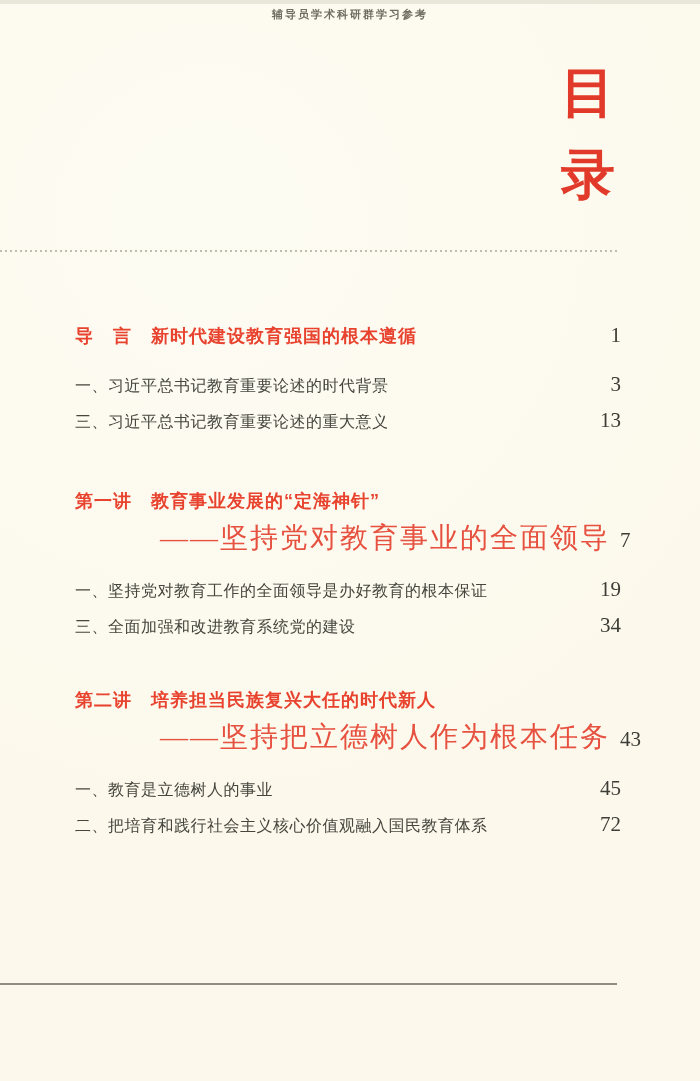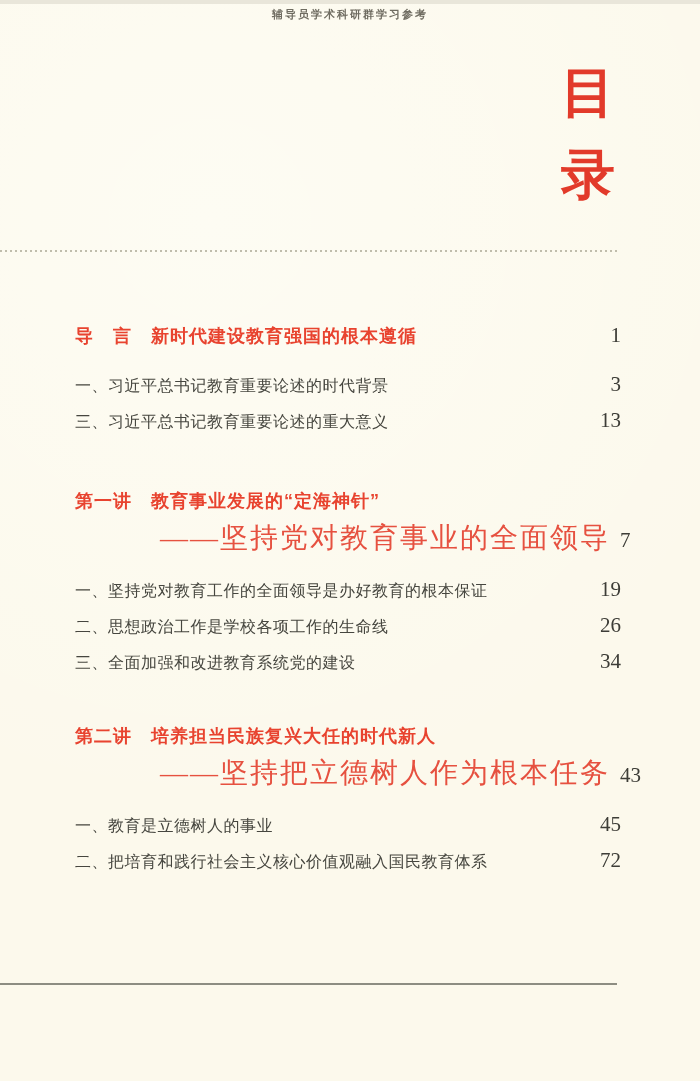--- a/index.html
+++ b/index.html
@@ -144,24 +144,20 @@
       <div class="row sub-row">
         <span class="sub-label">——坚持党对教育事业的全面领导</span>
         <span class="page-num">7</span>
       </div>
       <div class="items">
         <div class="row item">
           <span class="item-label">一、坚持党对教育工作的全面领导是办好教育的根本保证</span>
           <span class="page-num">19</span>
         </div>
         <div class="row item">
-          <span class="item-label">二、思想政治工作是学校各项工作的生命线</span>
-          <span class="page-num">26</span>
-        </div>
-        <div class="row item">
           <span class="item-label">三、全面加强和改进教育系统党的建设</span>
           <span class="page-num">34</span>
         </div>
       </div>
     </div>
 
     <div class="sec-3">
       <div class="row">
         <span class="sec-heading">第二讲　培养担当民族复兴大任的时代新人</span>
       </div>

